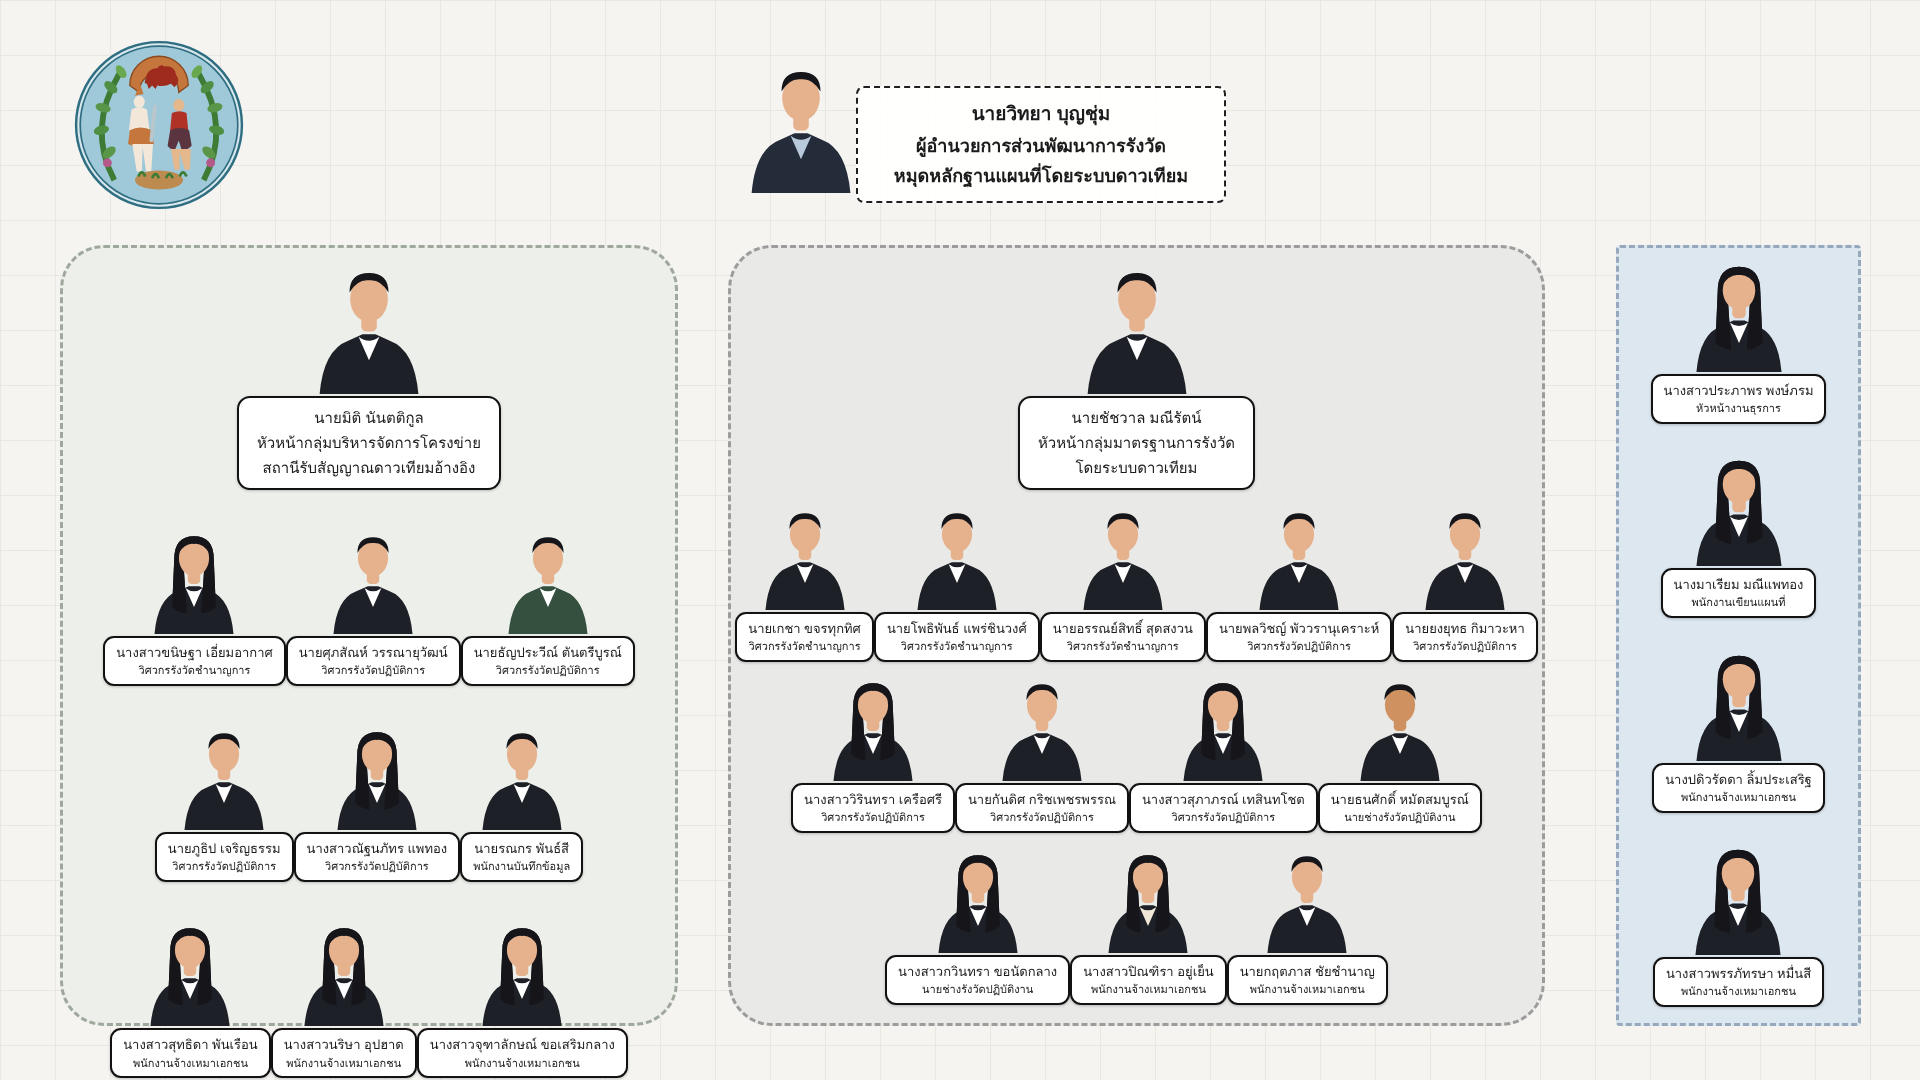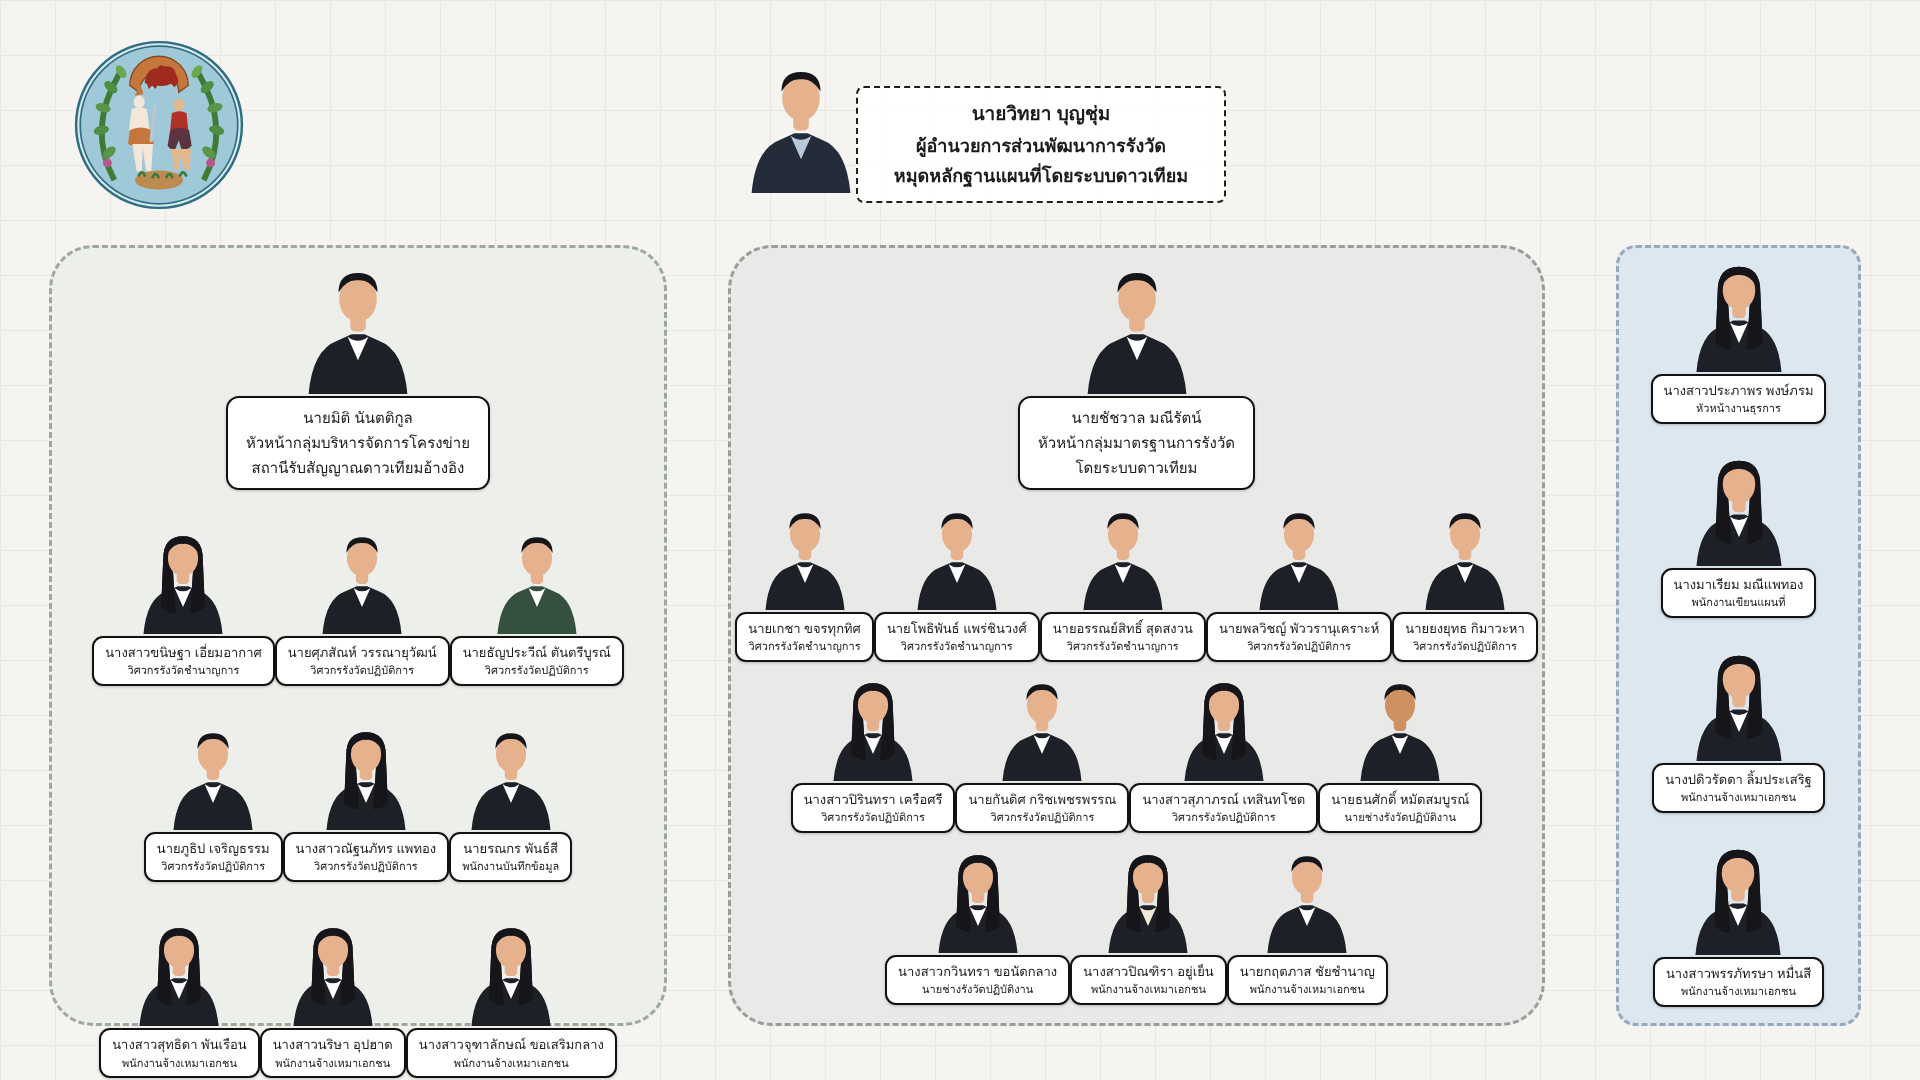--- a/index.html
+++ b/index.html
@@ -28,23 +28,23 @@
   }
   .dir-name{font-weight:bold;font-size:19px;line-height:1.75;}
   .dir-role{font-weight:bold;font-size:18px;line-height:1.7;}
 
   .section{
     position:absolute;top:245px;height:781px;box-sizing:border-box;
     border:3.5px dashed #9c9c9c;border-radius:44px;
     display:flex;flex-direction:column;justify-content:space-between;
     padding:16px 8px 18px;
   }
-  .section-left{left:49px;width:618px;gap:40px;}
+  .section-left{left:60px;width:618px;gap:40px;}
   .section-mid{left:728px;width:817px;}
-  .section-right{left:1616px;width:245px;border-radius:20px;padding:12px 6px 16px;gap:16px;}
+  .section-right{left:1616px;width:245px;border-radius:4px;padding:12px 6px 16px;gap:16px;}
 
   .row{display:flex;justify-content:center;align-items:flex-end;}
   .section-mid .row{justify-content:center;}
   .section-right .row{justify-content:center;}
 
   .card{display:flex;flex-direction:column;align-items:center;}
   .card .photo{width:118px;height:104px;}
   .card .photo svg{width:100%;height:100%;display:block;}
   .leader{align-self:center;}
   .leader .photo{width:152px;height:130px;}
@@ -392,21 +392,21 @@
               <path d="M31 28 Q31 6 50 6 Q69 6 69 28 L71 74 Q64 80 57 80 L60 34 L40 34 L43 80 Q36 80 29 74 Z" fill="#15151a"></path>
               <path d="M12 100 Q15 66 34 59 L45 54 L55 54 L66 59 Q85 66 88 100 Z" fill="#1d2027"></path>
               <path d="M31 28 Q31 6 50 6 Q69 6 69 28 L71 74 Q64 80 57 80 L60 34 L40 34 L43 80 Q36 80 29 74 Z" fill="#15151a"></path>
               <path d="M42 56 L50 74 L58 56 Q50 62 42 56 Z" fill="#ffffff"></path>
               <rect x="44" y="39" width="12" height="13" rx="4" fill="#e6b28e"></rect>
               <ellipse cx="50" cy="27" rx="14.5" ry="17.5" fill="#e6b28e"></ellipse>
               <path d="M34.5 23 Q36 6.5 50 6.5 Q64 6.5 65.5 23 Q58 12 50 13.5 Q42 12 34.5 23 Z" fill="#15151a"></path>
             </svg>
           </div>
           <div class="label-box">
-            <div class="p-name">นางสาวปิรินทรา เครือศรี</div>
+            <div class="p-name">นางสาววิรินทรา เครือศรี</div>
             <div class="p-role">วิศวกรรังวัดปฏิบัติการ</div>
           </div>
         </div>
         <div class="card">
           <div class="photo">
             <svg viewBox="0 0 100 100" preserveAspectRatio="xMidYMax meet">
               <path d="M12 100 Q15 66 34 59 L45 54 L55 54 L66 59 Q85 66 88 100 Z" fill="#1d2027"></path>
               <path d="M42 56 L50 74 L58 56 Q50 62 42 56 Z" fill="#ffffff"></path>
               <rect x="44" y="39" width="12" height="13" rx="4" fill="#e6b28e"></rect>
               <ellipse cx="50" cy="27" rx="14.5" ry="17.5" fill="#e6b28e"></ellipse>

